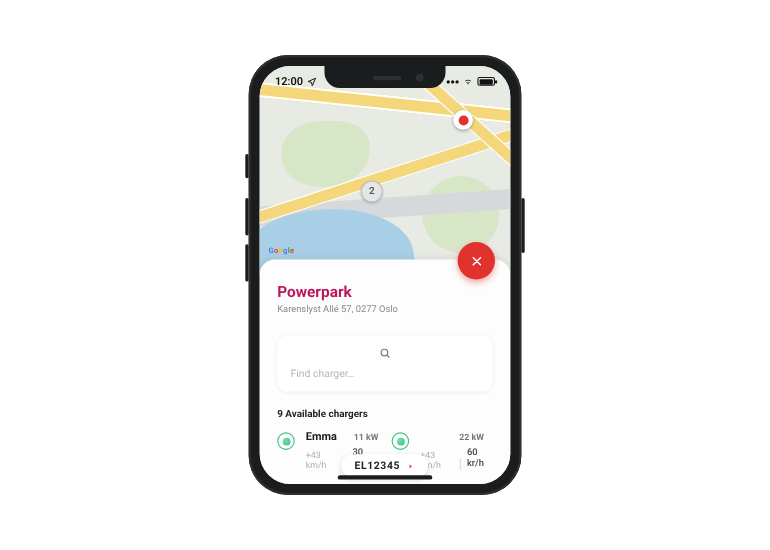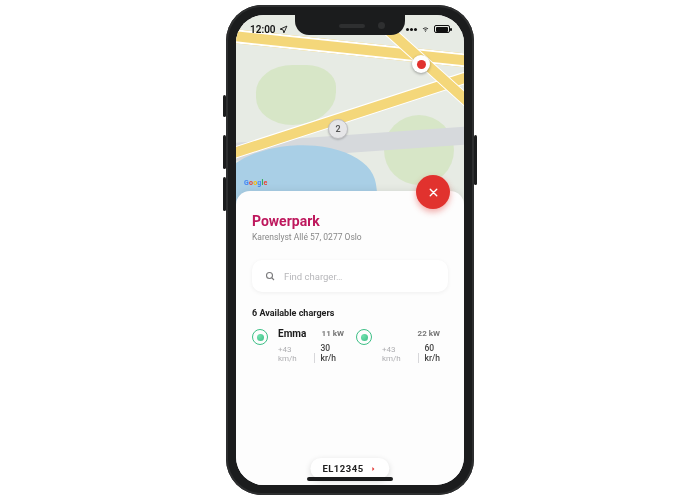--- a/index.html
+++ b/index.html
@@ -3,21 +3,21 @@
 <meta charset="utf-8">
 <style>
   * { box-sizing: border-box; margin: 0; padding: 0; font-family: -apple-system, BlinkMacSystemFont, "Segoe UI", Roboto, Helvetica, Arial, sans-serif; }
   html, body { width: 700px; height: 500px; background: #ffffff; }
   .stage { width: 700px; height: 500px; display: flex; align-items: center; justify-content: center; }
 
   
   .phone {
     position: relative;
     width: 248px;
-    height: 490px;
+    height: 400px;
     background: #1b1c1d;
     border-radius: 36px;
     padding: 10px;
     box-shadow: 0 0 0 2px #2d2e2f inset;
   }
   .side-btn { position: absolute; background:#1b1c1d; border-radius:2px; }
   .sb-left1 { left:-3px; top:90px; width:3px; height:22px; }
   .sb-left2 { left:-3px; top:130px; width:3px; height:34px; }
   .sb-left3 { left:-3px; top:172px; width:3px; height:34px; }
   .sb-right { right:-3px; top:130px; width:3px; height:50px; }
@@ -134,20 +134,21 @@
     display:flex; align-items:center; justify-content:center; color:#9a9a9c;
   }
   .fav-btn svg { width:13px; height:13px; }
 
   .search {
     margin-top:18px;
     background:#fff; border-radius:10px;
     box-shadow:0 1px 4px rgba(0,0,0,.06);
     display:flex; align-items:center; gap:8px;
     padding:10px 12px;
+    flex-direction:column;
   }
   .search svg { width:12px; height:12px; color:#7a7a7c; flex:none;}
   .search input {
     border:none; outline:none; font-size:9.5px; color:#333; width:100%;
   }
   .search input::placeholder{ color:#b7b7ba; }
 
   .avail { margin-top:16px; font-size:9px; font-weight:700; color:#222; }
 
   .chargers { margin-top:10px; display:flex; flex-direction:row; gap:12px; }
@@ -261,21 +262,21 @@
 
 
         <div class="search">
           <svg viewBox="0 0 24 24" fill="none" stroke="currentColor" stroke-width="2.2">
               <circle cx="11" cy="11" r="6"></circle>
               <path d="M20 20l-4-4"></path>
             </svg>
           <input type="text" placeholder="Find charger…" style="">
         </div>
 
-        <div class="avail">6 Available chargers</div>
+        <div class="avail">9 Available chargers</div>
 
         <div class="chargers">
           <div class="charger">
             <span class="c-icon">
                 <i></i>
               </span>
             <span class="c-name">Emma</span>
             <span class="c-power">11 kW</span>
             <span class="c-sub">
               <span class="c-speed">+43 km/h</span>

